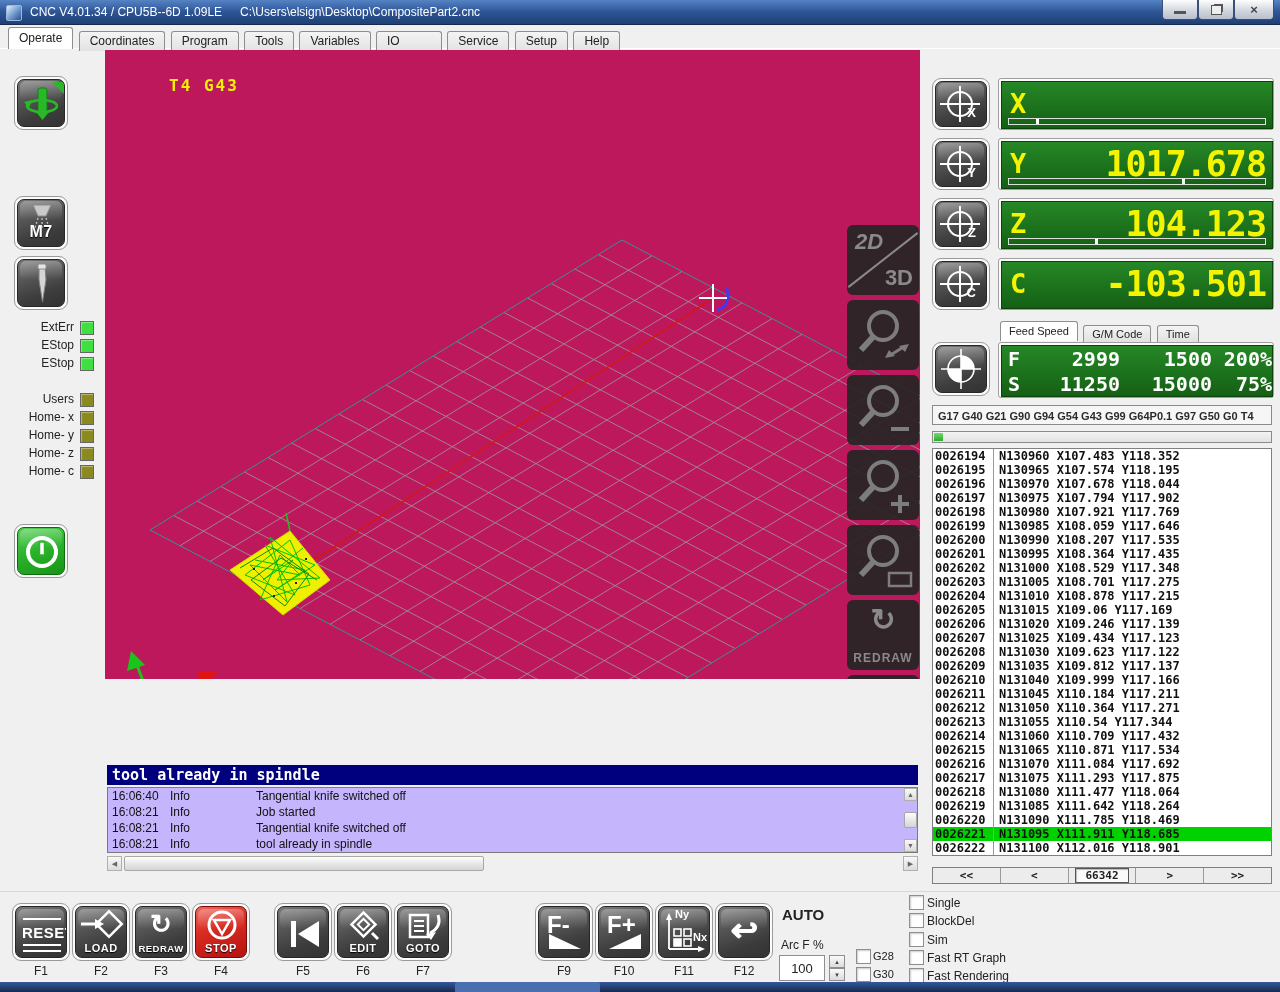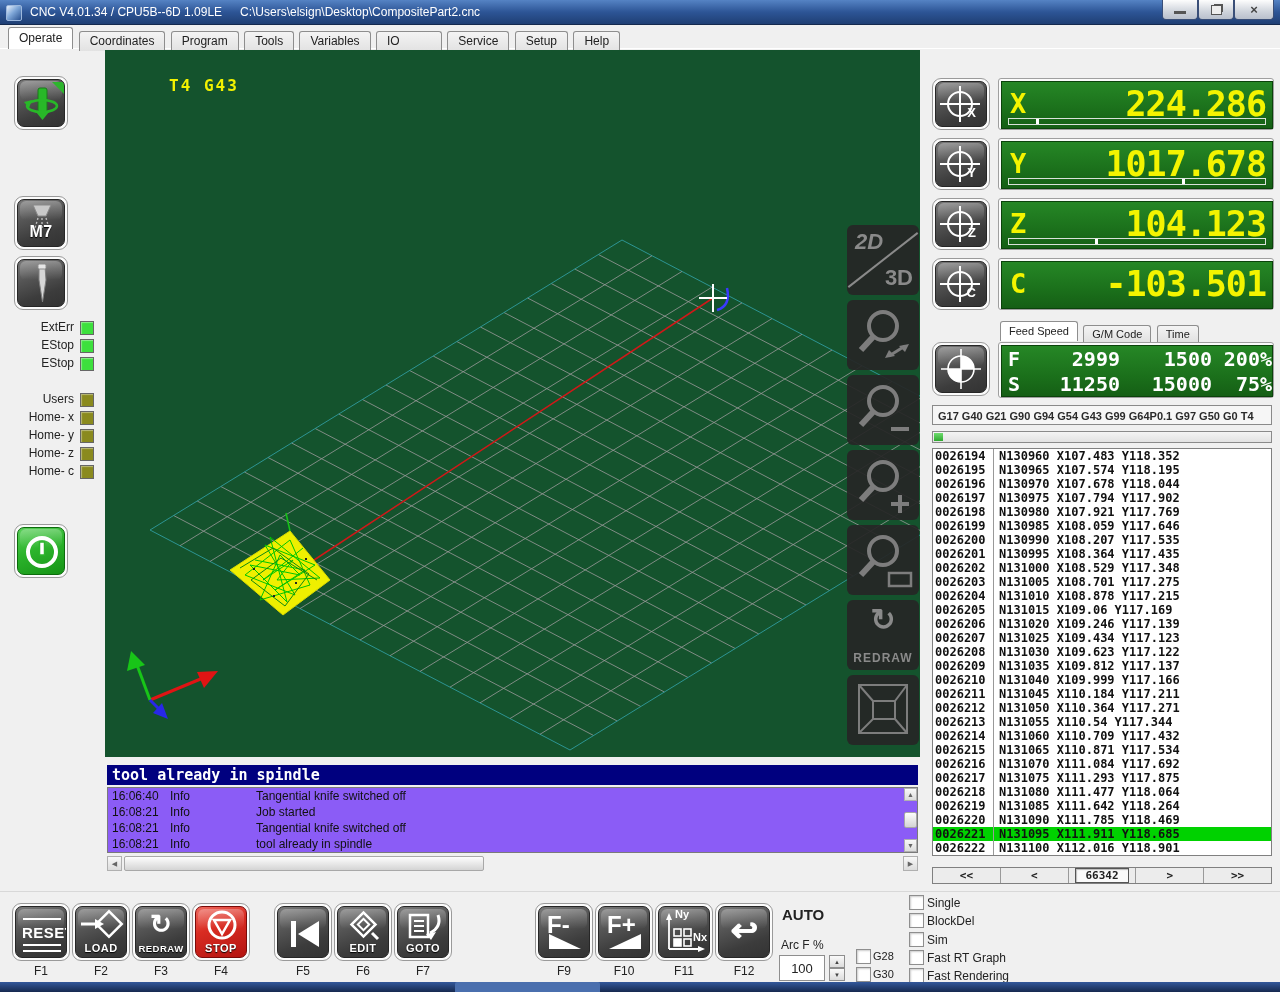--- a/index.html
+++ b/index.html
@@ -37,21 +37,21 @@
   .btnlabel{position:absolute;left:0;right:0;bottom:3px;text-align:center;color:#fff;font-weight:bold;
     font-size:11px;letter-spacing:.5px;z-index:3;text-shadow:0 1px 1px #000;}
   .fklabel{position:absolute;top:964px;width:58px;text-align:center;font-size:12px;color:#222;}
   
   .ledrow{position:absolute;height:14px;}
   .ledlabel{position:absolute;right:26px;top:0;font-size:12px;color:#222;white-space:nowrap;}
   .led{position:absolute;right:6px;top:1px;width:12px;height:12px;border:1px solid #666;
     background:#8a8a1e;box-shadow:inset 1px 1px 1px rgba(255,255,255,.4);}
   .led.on{background:#3de03d;}
   
-  .viewport{left:105px;top:50px;width:815px;height:707px;background:#14532d;overflow:hidden;}
+  .viewport{left:105px;top:50px;width:815px;height:629px;background:#be185d;overflow:hidden;}
   .hud{left:64px;top:26px;color:#f2f200;font-family:"DejaVu Sans Mono",monospace;font-weight:bold;font-size:16px;letter-spacing:2px;}
   .ovbtn{left:742px;width:72px;height:70px;background:rgba(38,38,38,.93);border-radius:6px;color:#7d7d7d;}
   .ovtext{position:absolute;font-weight:bold;color:#8a8a8a;}
   
   .paneltab{position:relative;display:inline-block;height:17px;line-height:17px;padding:0 8px;margin-left:2px;
     border:1px solid #8e8e8e;border-bottom:none;border-radius:3px 3px 0 0;background:linear-gradient(#f4f4f4,#e0e0e0);
     vertical-align:bottom;top:2px;font-size:11px;}
   .paneltab.active{background:#fff;height:19px;line-height:19px;top:0;}
   .dro{background:#fbfbfb;border:1px solid #9f9f9f;border-radius:3px;padding:2px;box-sizing:border-box;}
   .droin{width:100%;height:100%;background:linear-gradient(180deg,#268726 0%,#1b701b 60%,#155f15 100%);
@@ -78,21 +78,21 @@
   .gc{padding-left:5px;}
   .grow.hl{background:#00d200;}
   .navrow{left:932px;top:867px;width:340px;height:17px;display:flex;border:1px solid #808080;background:#ececec;box-sizing:border-box;}
   .navcell{flex:1;border-right:1px solid #9a9a9a;display:flex;align-items:center;justify-content:center;
     font-weight:bold;font-size:11px;font-family:"DejaVu Sans Mono",monospace;}
   .navcell:last-child{border-right:none;}
   .pagebox{border:1px solid #555;background:#fafafa;padding:0 9px;box-shadow:inset 1px 1px 1px #bbb;font-size:11px;}
   
   .banner{left:107px;top:765px;width:811px;height:20px;background:#00007f;color:#fff;
     font-family:"DejaVu Sans Mono",monospace;font-weight:bold;font-size:15px;line-height:20px;padding-left:5px;box-sizing:border-box;}
-  .logpanel{left:107px;top:787px;width:811px;height:66px;background:#8b5cf6;border:1px solid #7a7a7a;box-sizing:border-box;overflow:hidden;}
+  .logpanel{left:107px;top:787px;width:811px;height:66px;background:#c4b5fd;border:1px solid #7a7a7a;box-sizing:border-box;overflow:hidden;}
   .logrow{display:flex;height:16px;line-height:16px;font-size:12px;color:#111;}
   .lt{width:58px;padding-left:4px;flex:none;}
   .ll{width:48px;flex:none;}
   .lm{padding-left:38px;}
   .sb{background:linear-gradient(#f8f8f8,#dcdcdc);border:1px solid #b0b0b0;box-sizing:border-box;
       display:flex;align-items:center;justify-content:center;color:#666;font-size:7px;}
   .sbthumb{background:linear-gradient(#fdfdfd,#d4d4d4);border:1px solid #a8a8a8;border-radius:2px;box-sizing:border-box;}
   
   .chk{position:absolute;width:13px;height:13px;background:#fff;border:1px solid #8e8e8e;box-shadow:inset 1px 1px 2px #ccc;}
   .chklabel{position:absolute;font-size:12px;color:#222;white-space:nowrap;}
@@ -383,21 +383,20 @@
           <circle cx="24" cy="22" r="12" fill="none" stroke="#fff" stroke-width="2"></circle>
           <line x1="24" y1="4" x2="24" y2="40" stroke="#fff" stroke-width="2"></line>
           <line x1="4" y1="22" x2="44" y2="22" stroke="#fff" stroke-width="2"></line>
         </svg>
     <span class="iconwhite" style="right:10px;bottom:6px;font-size:13px;z-index:3">X</span>
       </div>
   </div>
   <div class="abs dro" style="left:998px;top:78px;width:276px;height:52px;">
     <div class="droin">
         <span class="droletter">X</span>
-      <span class="droval">224.286</span>
       <div class="drobar">
           <span class="drotick" style="left: calc(11% - 1px);"></span>
         </div>
       </div>
   </div>
 
   <div class="abs frame" style="left:932px;top:138px;width:58px;height:52px;">
     <div class="dkbtn">
         <svg width="52" height="46" viewBox="0 0 52 46" style="position:absolute;z-index:2">
           <circle cx="24" cy="22" r="12" fill="none" stroke="#fff" stroke-width="2"></circle>

